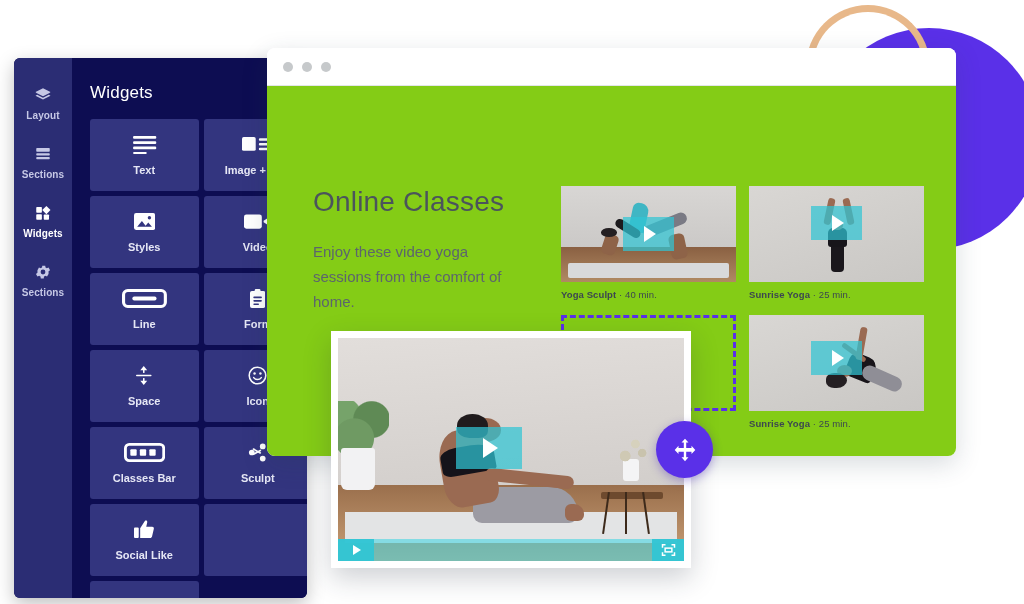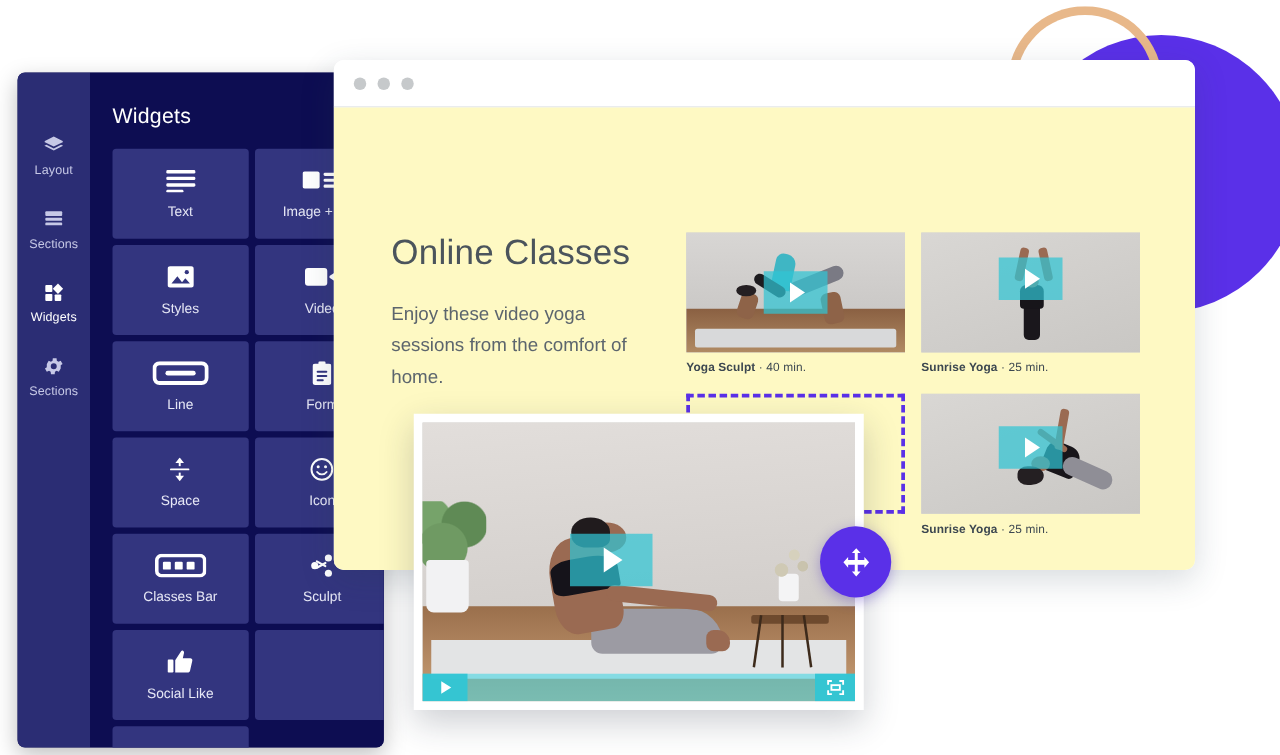--- a/index.html
+++ b/index.html
@@ -37,22 +37,23 @@
     background: #0d0d52;
     border-radius: 6px;
     box-shadow: 0 6px 18px rgba(0,0,0,0.25);
     overflow: hidden;
     z-index: 3;
     display: flex;
   }
   .nav-rail {
     width: 58px; flex: 0 0 58px;
     background: #2b2d74;
-    padding-top: 37px;
+    padding-top: 16px;
     position: relative;
+    font-weight: bold;
   }
   .nav-item {
     height: 59px; display: flex; flex-direction: column;
     align-items: center; justify-content: center; gap: 6px;
     color: #c6c8e6; font-size: 10px; position: relative;
     cursor: pointer;
   }
   .nav-item.active { color:#ffffff; }
   .nav-icon { width: 18px; height: 18px; display:flex; align-items:center; justify-content:center; }
   .nav-icon svg { width: 18px; height: 18px; fill: currentColor; }
@@ -68,54 +69,54 @@
     gap: 5px; padding: 16px 0 0 18px; width: 240px;
   }
   .widget-tile {
     background: #33357f; border-radius: 3px;
     height: 72px; display: flex; flex-direction: column;
     align-items: center; justify-content: center; gap: 9px;
     color: #ffffff; cursor: pointer;
   }
   .widget-tile .w-icon { height: 20px; display:flex; align-items:center; justify-content:center; }
   .widget-tile .w-icon svg { height: 19px; fill:#ffffff; }
-  .widget-tile .w-label { font-size: 11px; color: #e6e7f5; white-space: nowrap; }
+  .widget-tile .w-label { font-size: 11px; color: #e6e7f5; white-space: nowrap; font-weight: bold; }
 
   
   .browser {
     position: absolute; left: 267px; top: 48px;
     width: 689px; height: 408px;
     border-radius: 8px;
     background: #ffffff;
     box-shadow: 0 8px 26px rgba(40,60,80,0.18);
     overflow: hidden; z-index: 5;
   }
   .browser-bar {
     height: 38px; background: #ffffff; border-bottom: 1px solid #e3e6e8;
     display: flex; align-items: center; padding-left: 16px; gap: 9px;
   }
   .dot { width: 10px; height: 10px; border-radius: 50%; background: #c6c9cb; }
-  .browser-body { background: #fef9c3; height: 370px; position: relative; padding: 46px 0 0 46px; }
+  .browser-body { background: #84cc16; height: 370px; position: relative; padding: 46px 0 0 46px; }
 
   .site-headline {
     font-size: 28px; color: #4b545c; font-weight: 400;
     letter-spacing: .2px; margin-bottom: 22px;
   }
   .site-sub {
     font-size: 15px; color: #5c656d; line-height: 1.65; width: 212px;
   }
   .site-left { position:absolute; left:46px; top:100px; width: 225px; }
 
   
   .video-grid {
     position: absolute; left: 282px; top: 100px;
     width: 365px;
     display: grid; grid-template-columns: 175px 175px; gap: 15px 13px;
   }
-  .video-card { width: 175px; }
+  .video-card { width: 175px; margin-left: 12px; }
   .thumb {
     width: 175px; height: 96px; position: relative; overflow: hidden;
     background: #cfcfcf;
   }
   .thumb .play-overlay {
     position: absolute; width: 51px; height: 34px;
     background: rgba(49,197,212,0.72);
     display: flex; align-items: center; justify-content: center;
   }
   .play-tri {

